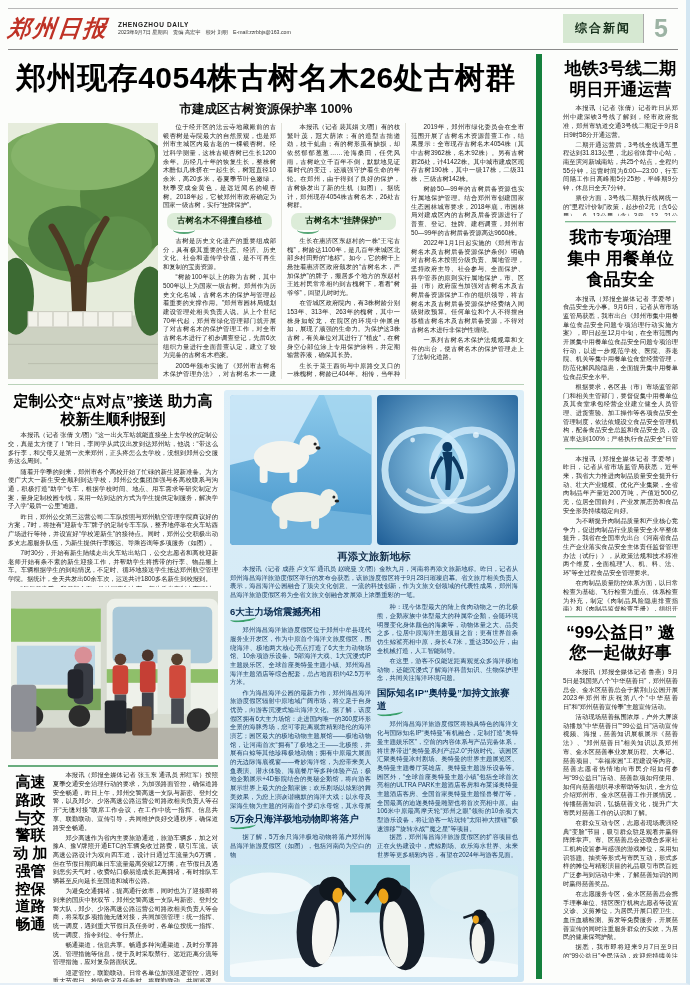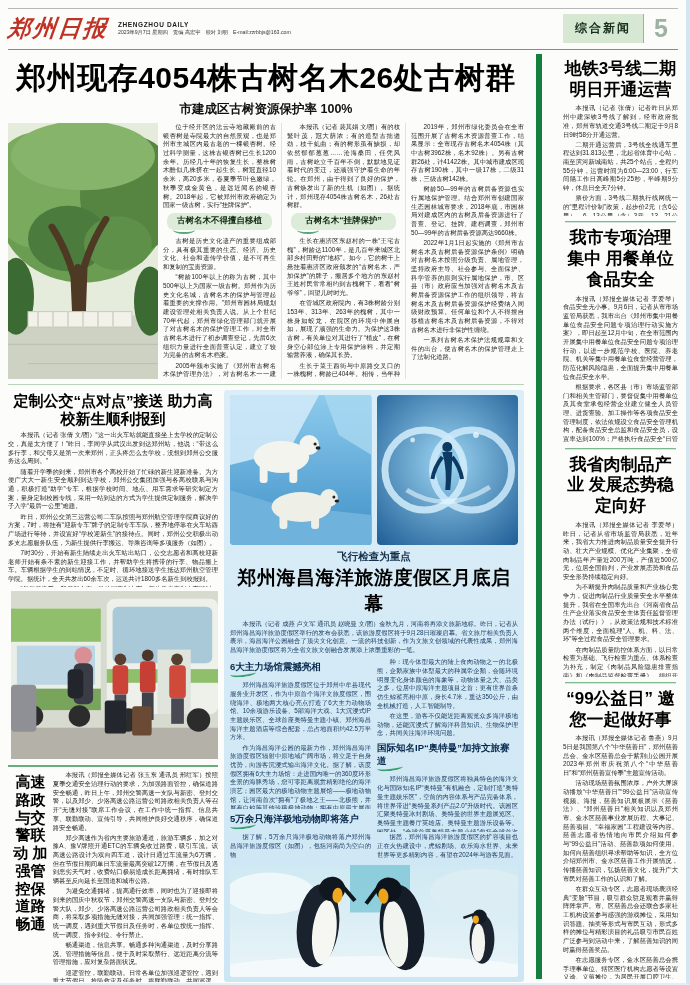--- a/index.html
+++ b/index.html
@@ -248,22 +248,21 @@
                 <g fill="#0d3a63">
                   <circle cx="71" cy="52" r="5"></circle>
                   <path d="M66,57 Q71,75 69,95 L74,95 Q76,74 76,57 Z"></path>
                   <path d="M66,62 Q58,72 56,84 M76,62 Q84,72 86,84" stroke="#0d3a63" stroke-width="4" fill="none"></path>
                 </g>
                 <circle cx="100" cy="40" r="3" fill="#e8f6fd" opacity="0.8"></circle>
                 <circle cx="36" cy="45" r="2.4" fill="#e8f6fd" opacity="0.8"></circle>
               </svg>
             </div>
           </div>
-          <div class="kicker">飞行检查为重点</div>
-          <div class="ftitle">郑州海昌海洋旅游度假区月底启幕</div>
+          <div class="kicker">再添文旅新地标</div>
           <p class="para fintro">本报讯（记者 成燕 卢文军 通讯员 赵晓曼 文/图）金秋九月，河南将再添文旅新地标。昨日，记者从郑州海昌海洋旅游度假区举行的发布会获悉，该旅游度假区将于9月28日璀璨启幕。省文旅厅相关负责人表示，海昌海洋公园融合了顶尖文化创意、一流的科技创新，作为文旅文创领域的代表性成果，郑州海昌海洋旅游度假区将为全省文旅文创融合发展添上浓墨重彩的一笔。</p>
           <div class="fcols">
             <div class="fcol">
               <div class="sub-head">6大主力场馆震撼亮相</div>
               <p class="para">郑州海昌海洋旅游度假区位于郑州中牟县现代服务业开发区，作为中原首个海洋文旅度假区，围绕海洋、极地两大核心亮点打造了6大主力动物场馆、10余项游乐设备、5部海洋大戏、1大沉浸式IP主题娱乐区、全球首座奥特曼主题小镇、郑州海昌海洋主题酒店等综合配套，总占地面积约42.5万平方米。</p>
               <p class="para shrink">作为海昌海洋公园的最新力作，郑州海昌海洋旅游度假区辐射中原地域广阔市场，将立足于自身优势，向游客沉浸式输出海洋文化。据了解，该度假区拥有6大主力场馆：走进国内唯一的360度环形全景的海豚秀场，您可零距离观赏精彩绝伦的海洋演艺；园区最大的极地动物主题展馆——极地动物馆，让河南首次“拥有”了极地之王——北极熊，并展有白鲸等其他珍稀极地动物；拥有中原最大展面的无边际海底视窗——奇妙海洋馆，为您带来美人鱼表演、潜水体验、海底餐厅等多种体验产品；极地企鹅展示+4D影院结合的奥秘企鹅馆，将向游客展示世界上最大的企鹅家族；欢乐剧场以炫彩的舞美效果，为您上演诙谐幽默的海洋大戏；以水母及深海生物为主题的河南首个梦幻水母馆，其水母展示种类位居中原第一。</p>
               <div class="sub-head">5万余只海洋极地动物即将落户</div>
               <p class="para">据了解，5万余只海洋极地动物将落户郑州海昌海洋旅游度假区（如图），包括河南尚为空白的物</p>
             </div>
             <div class="fcol">
@@ -328,21 +327,20 @@
       <section>
         <h3 class="rtitle">我市专项治理集中 用餐单位食品安全</h3>
         <div class="rb rb2">
           <p class="para">本报讯（郑报全媒体记者 李爱琴）食品安全无小事。9月6日，记者从市市场监管局获悉，我市出台《郑州市集中用餐单位食品安全问题专项治理行动实施方案》，即日起至12月中旬，在全市范围内开展集中用餐单位食品安全问题专项治理行动，以进一步规范学校、医院、养老院、机关等集中用餐单位食堂经营管理，防范化解风险隐患，全面提升集中用餐单位食品安全水平。</p>
           <p class="para">根据要求，各区县（市）市场监管部门和相关主管部门，要督促集中用餐单位及其食堂承包经营企业建立健全人员管理、进货查验、加工操作等各项食品安全管理制度，依法依规设立食品安全管理机构，配备食品安全总监和食品安全员，设置率达到100%；严格执行食品安全“日管控、周排查、月调度、年总结”制度，执行率达到100%；从业人员全部注册并使用“豫食考核”APP进行自我学习和考核，培训考核率达到100%。</p>
 
         </div>
       </section>
       <div class="rail-div"></div>
       <section>
-        <h3 class="rtitle">我省肉制品产业 发展态势稳定向好</h3>
         <div class="rb rb3">
           <p class="para">本报讯（郑报全媒体记者 李爱琴）昨日，记者从省市场监管局获悉，近年来，我省大力推进肉制品质量安全提升行动、壮大产业规模、优化产业集聚，全省肉制品年产量近200万吨，产值近500亿元，位居全国前列，产业发展态势和食品安全形势持续稳定向好。</p>
           <p class="para">为不断提升肉制品质量和产业核心竞争力，促进肉制品行业质量安全水平整体提升，我省在全国率先出台《河南省食品生产企业落实食品安全主体责任监督管理办法（试行）》，从政策法规和技术标准两个维度，全面梳理“人、机、料、法、环”等全过程食品安全管理要求。</p>
           <p class="para">在肉制品质量防控体系方面，以日常检查为基础、飞行检查为重点、体系检查为补充，制定《肉制品风险隐患排查指南》和《肉制品监督检查手册》，组织开展肉制品专项监督检查。</p>
           <p class="para">在完善产业链条方面，推动肉制品生产企业延链补链强链，鼓励企业自建或者合建标准化养殖基地，推行供应端管控前移，推广“养殖基地+屠宰厂+生产企业”全产业链控制模式，大力开展增品种、提品质、创品牌活动，不断提高企业综合竞争力。</p>
 
         </div>
       </section>
       <div class="rail-div"></div>
       <section>

